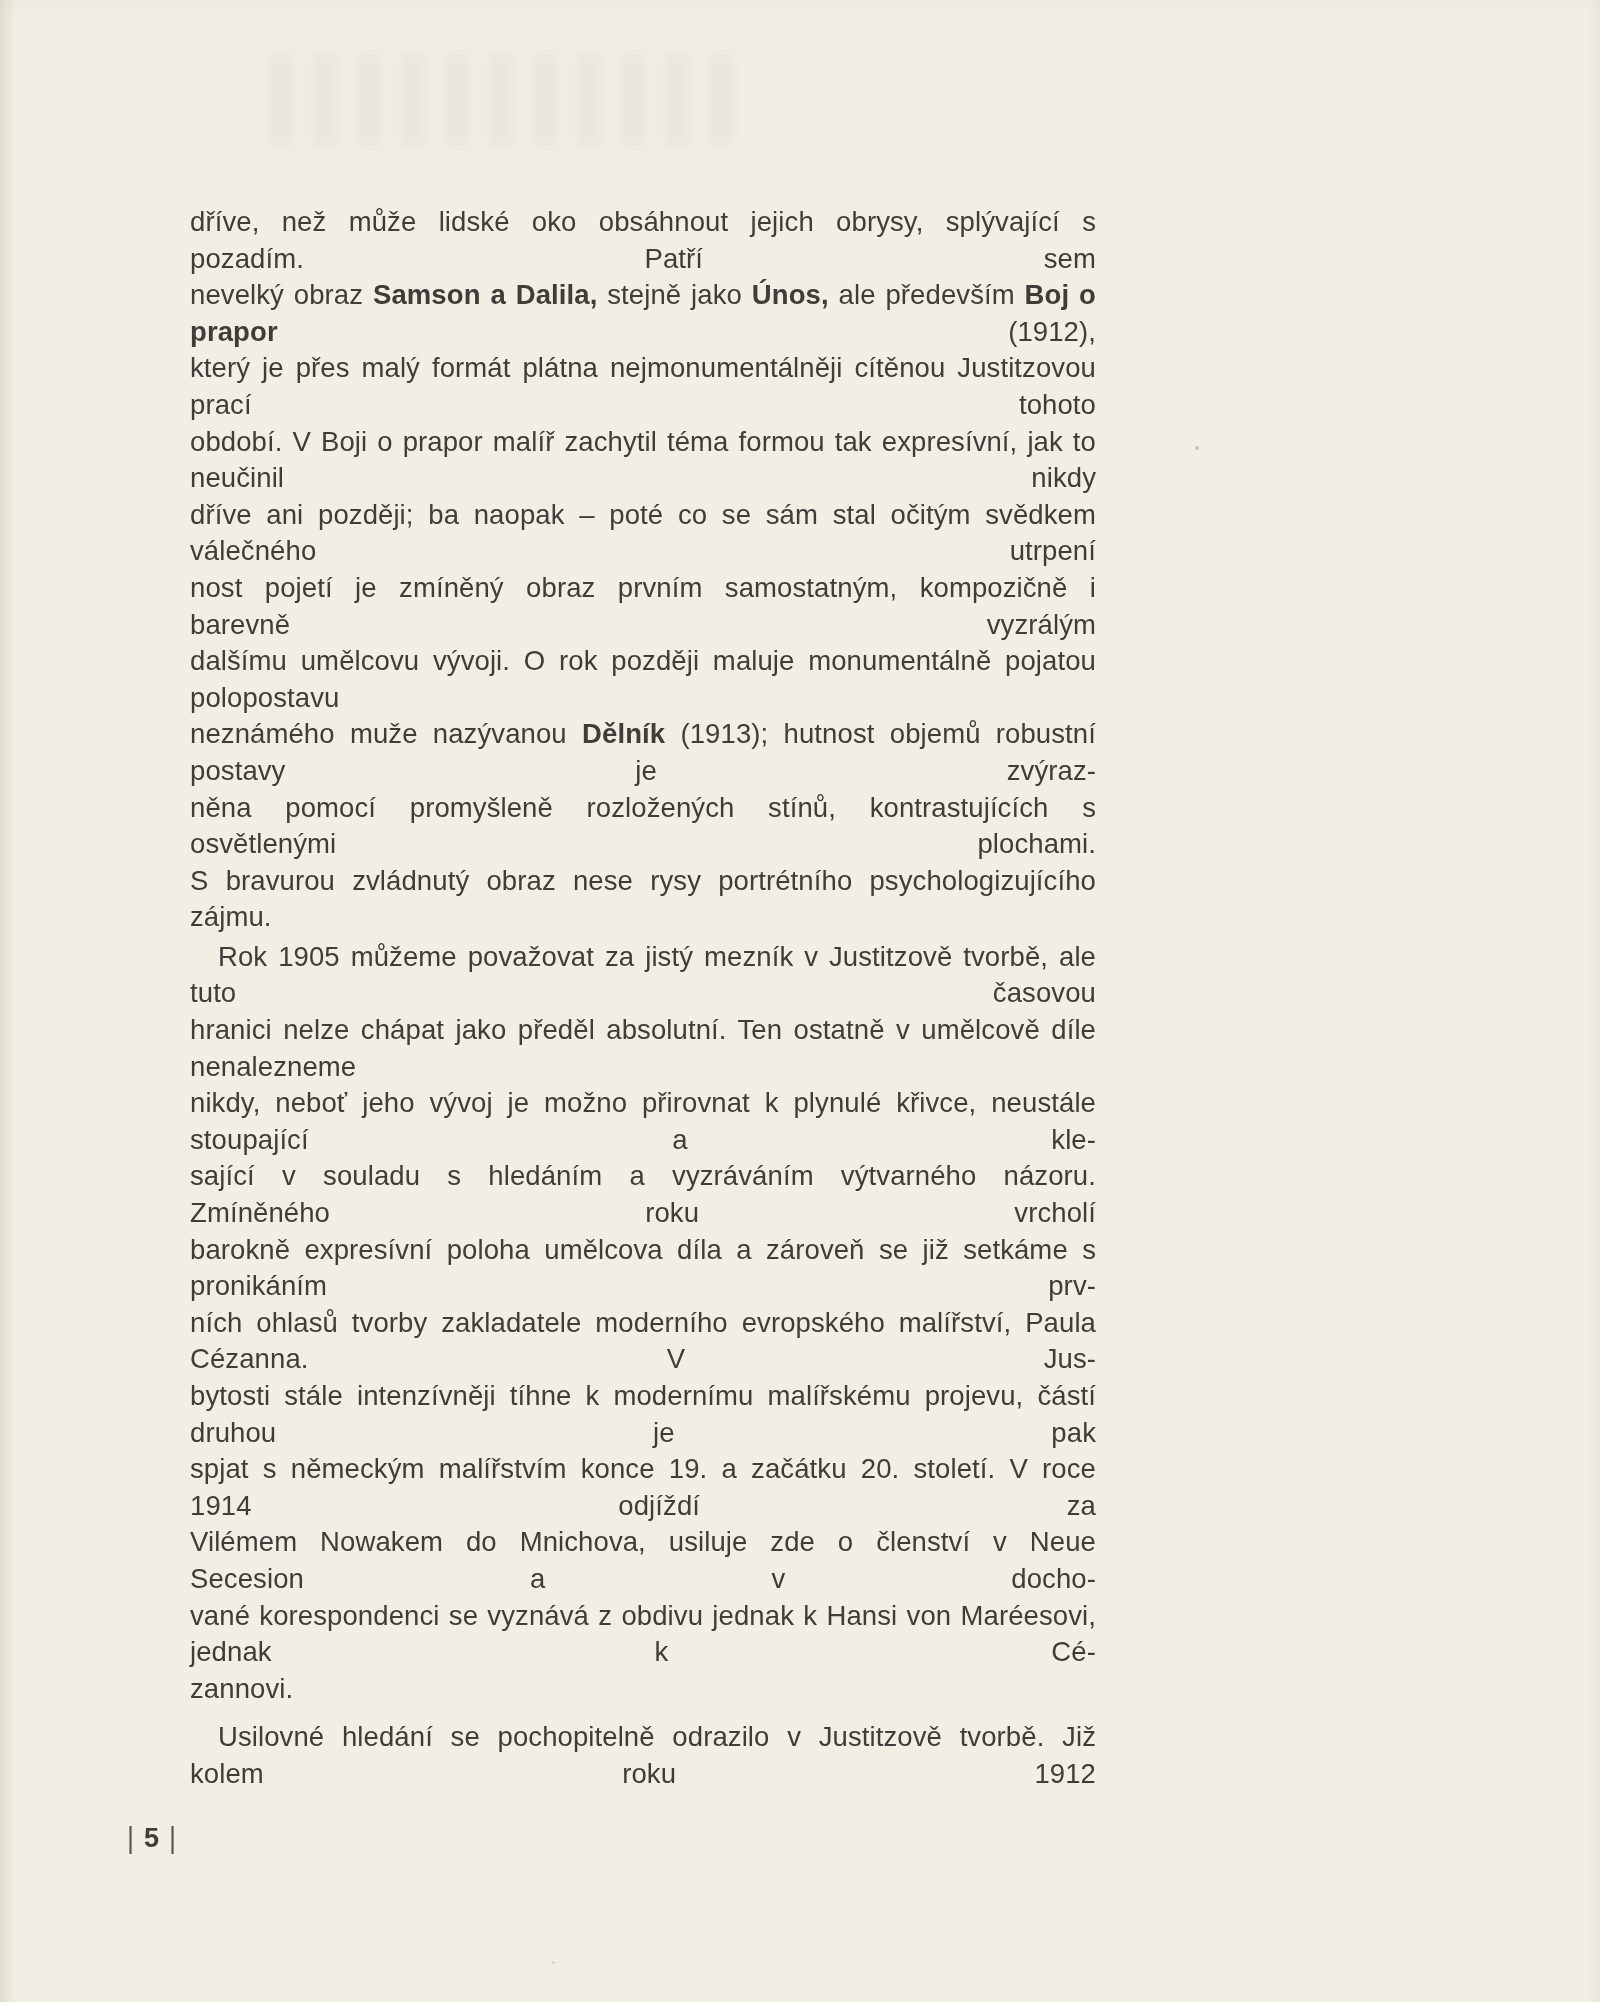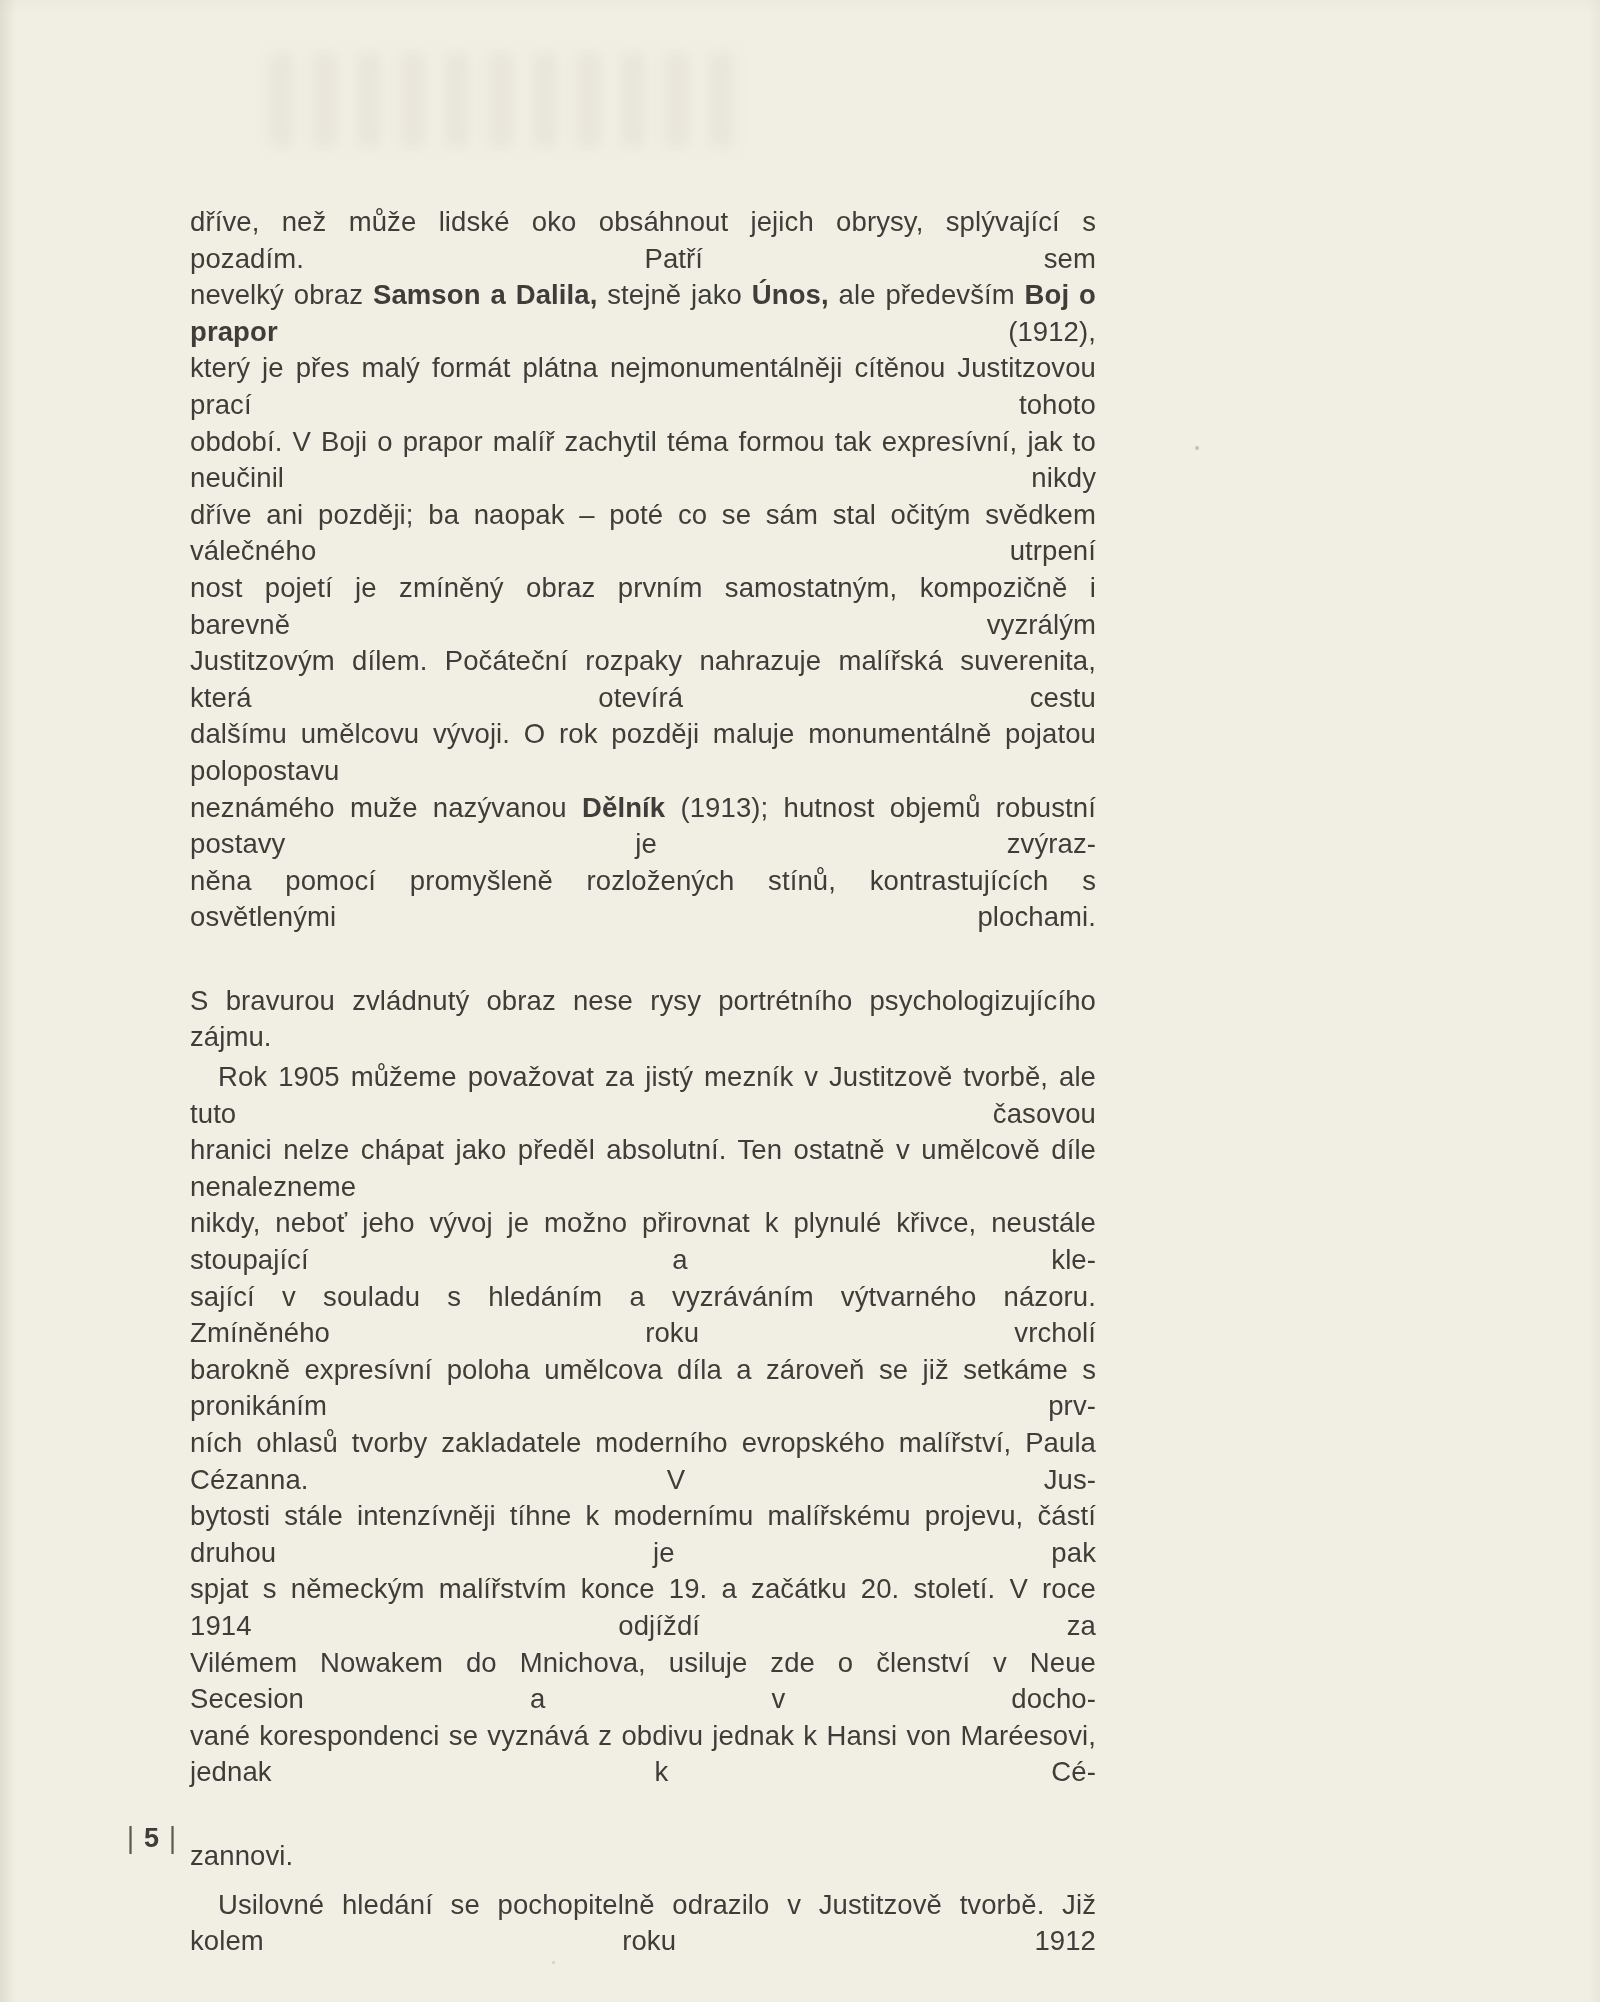--- a/index.html
+++ b/index.html
@@ -35,21 +35,21 @@
     word-spacing:1.5px;letter-spacing:0.1px;
   }
   .para{margin:0;}
   .para + .para{margin-top:3px;}
   .para.spaced{margin-top:12px;}
   .para.indent .line:first-child{text-indent:28px;}
   .line{
     text-align:justify;
     text-align-last:justify;
   }
-  .line.nj{text-align-last:left;margin-top:47px;}
+  .line.nj{text-align-last:left;}
   .line .b{font-weight:700;}
 
   .pagenum{
     position:absolute;left:127px;top:1823px;
     font-size:27px;color:#3e3d39;
     display:flex;align-items:baseline;gap:10px;
   }
   .pagenum .bar{color:#5a5852;font-weight:400;transform:scaleY(1.08);}
   .pagenum .num{font-weight:700;}
 </style>
@@ -62,21 +62,20 @@
   <div class="speck s2"></div>
 
   <div class="text-column" id="text-col">
       <div class="para">
         <div class="line"><span>dříve, než může lidské oko obsáhnout jejich obrysy, splývající s pozadím. Patří sem</span></div>
         <div class="line"><span>nevelký obraz </span><span class="b">Samson a Dalila,</span><span> stejně jako </span><span class="b">Únos,</span><span> ale především </span><span class="b">Boj o prapor</span><span> (1912),</span></div>
         <div class="line"><span>který je přes malý formát plátna nejmonumentálněji cítěnou Justitzovou prací tohoto</span></div>
         <div class="line"><span>období. V Boji o prapor malíř zachytil téma formou tak expresívní, jak to neučinil nikdy</span></div>
         <div class="line"><span>dříve ani později; ba naopak – poté co se sám stal očitým svědkem válečného utrpení</span></div>
         <div class="line"><span>nost pojetí je zmíněný obraz prvním samostatným, kompozičně i barevně vyzrálým</span></div>
-        <div class="line"><span>Justitzovým dílem. Počáteční rozpaky nahrazuje malířská suverenita, která otevírá cestu</span></div>
         <div class="line"><span>dalšímu umělcovu vývoji. O rok později maluje monumentálně pojatou polopostavu</span></div>
         <div class="line"><span>neznámého muže nazývanou </span><span class="b">Dělník</span><span> (1913); hutnost objemů robustní postavy je zvýraz-</span></div>
         <div class="line"><span>něna pomocí promyšleně rozložených stínů, kontrastujících s osvětlenými plochami.</span></div>
         <div class="line nj"><span>S bravurou zvládnutý obraz nese rysy portrétního psychologizujícího zájmu.</span></div>
       </div>
       <div class="para indent">
         <div class="line"><span>Rok 1905 můžeme považovat za jistý mezník v Justitzově tvorbě, ale tuto časovou</span></div>
         <div class="line"><span>hranici nelze chápat jako předěl absolutní. Ten ostatně v umělcově díle nenalezneme</span></div>
         <div class="line"><span>nikdy, neboť jeho vývoj je možno přirovnat k plynulé křivce, neustále stoupající a kle-</span></div>
         <div class="line"><span>sající v souladu s hledáním a vyzráváním výtvarného názoru. Zmíněného roku vrcholí</span></div>

